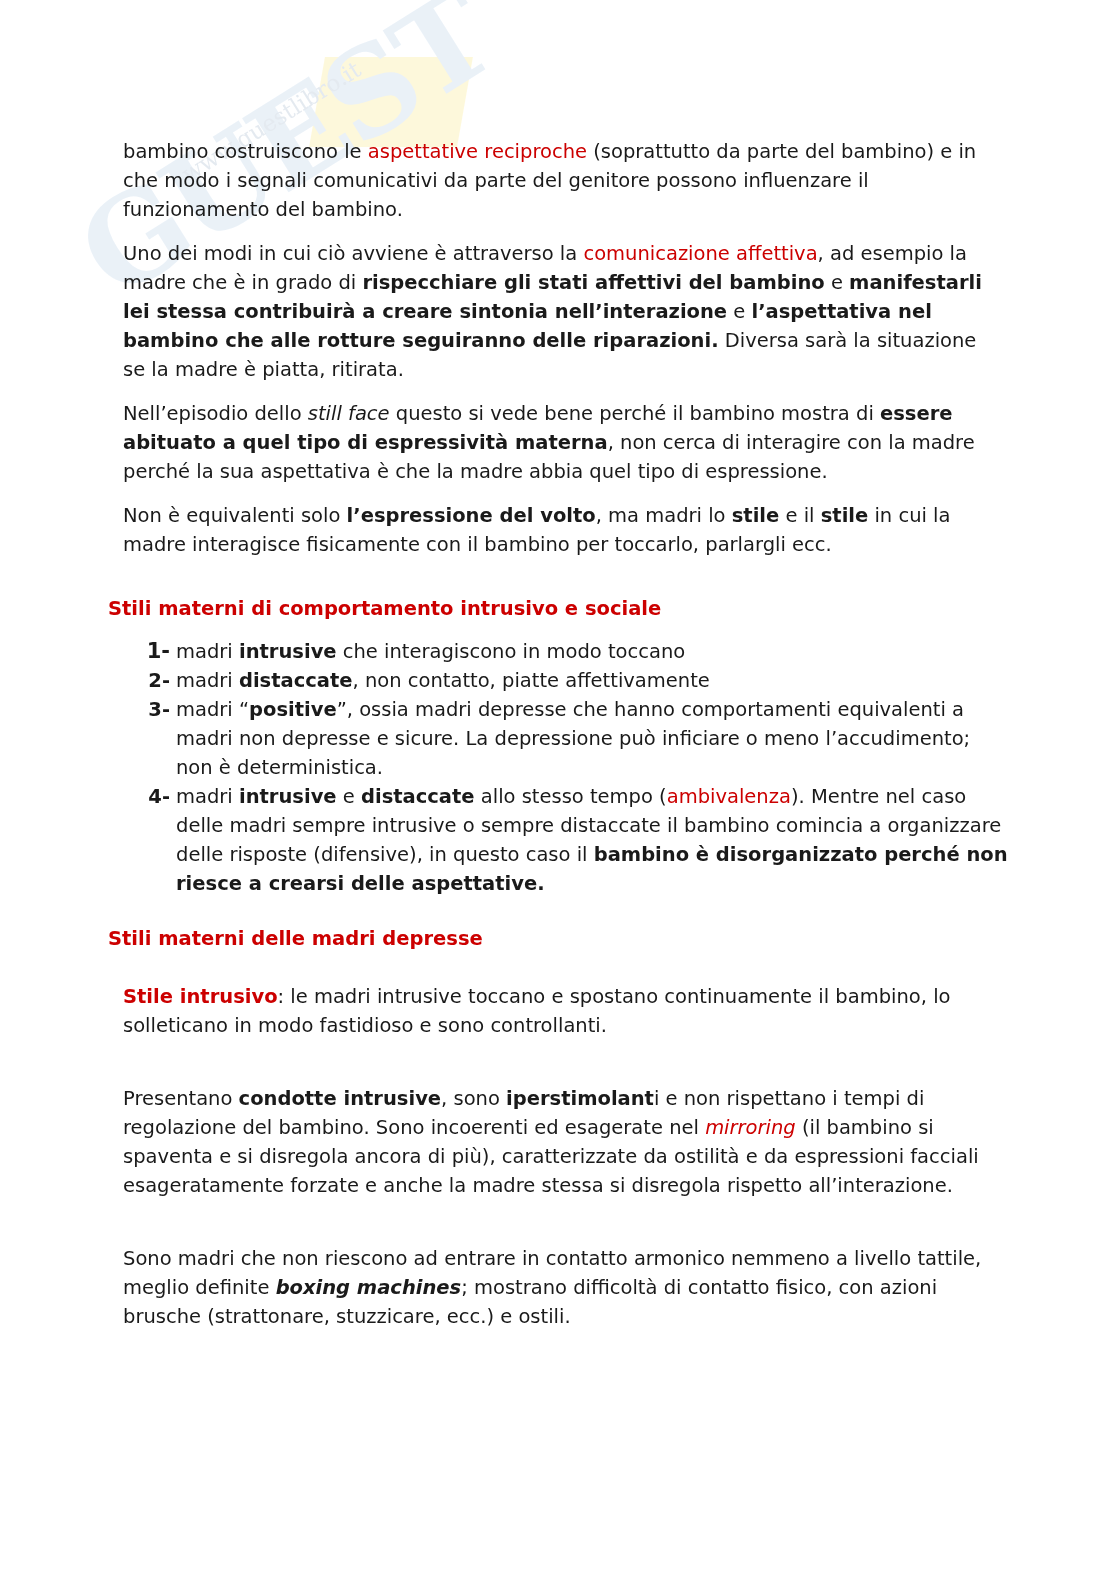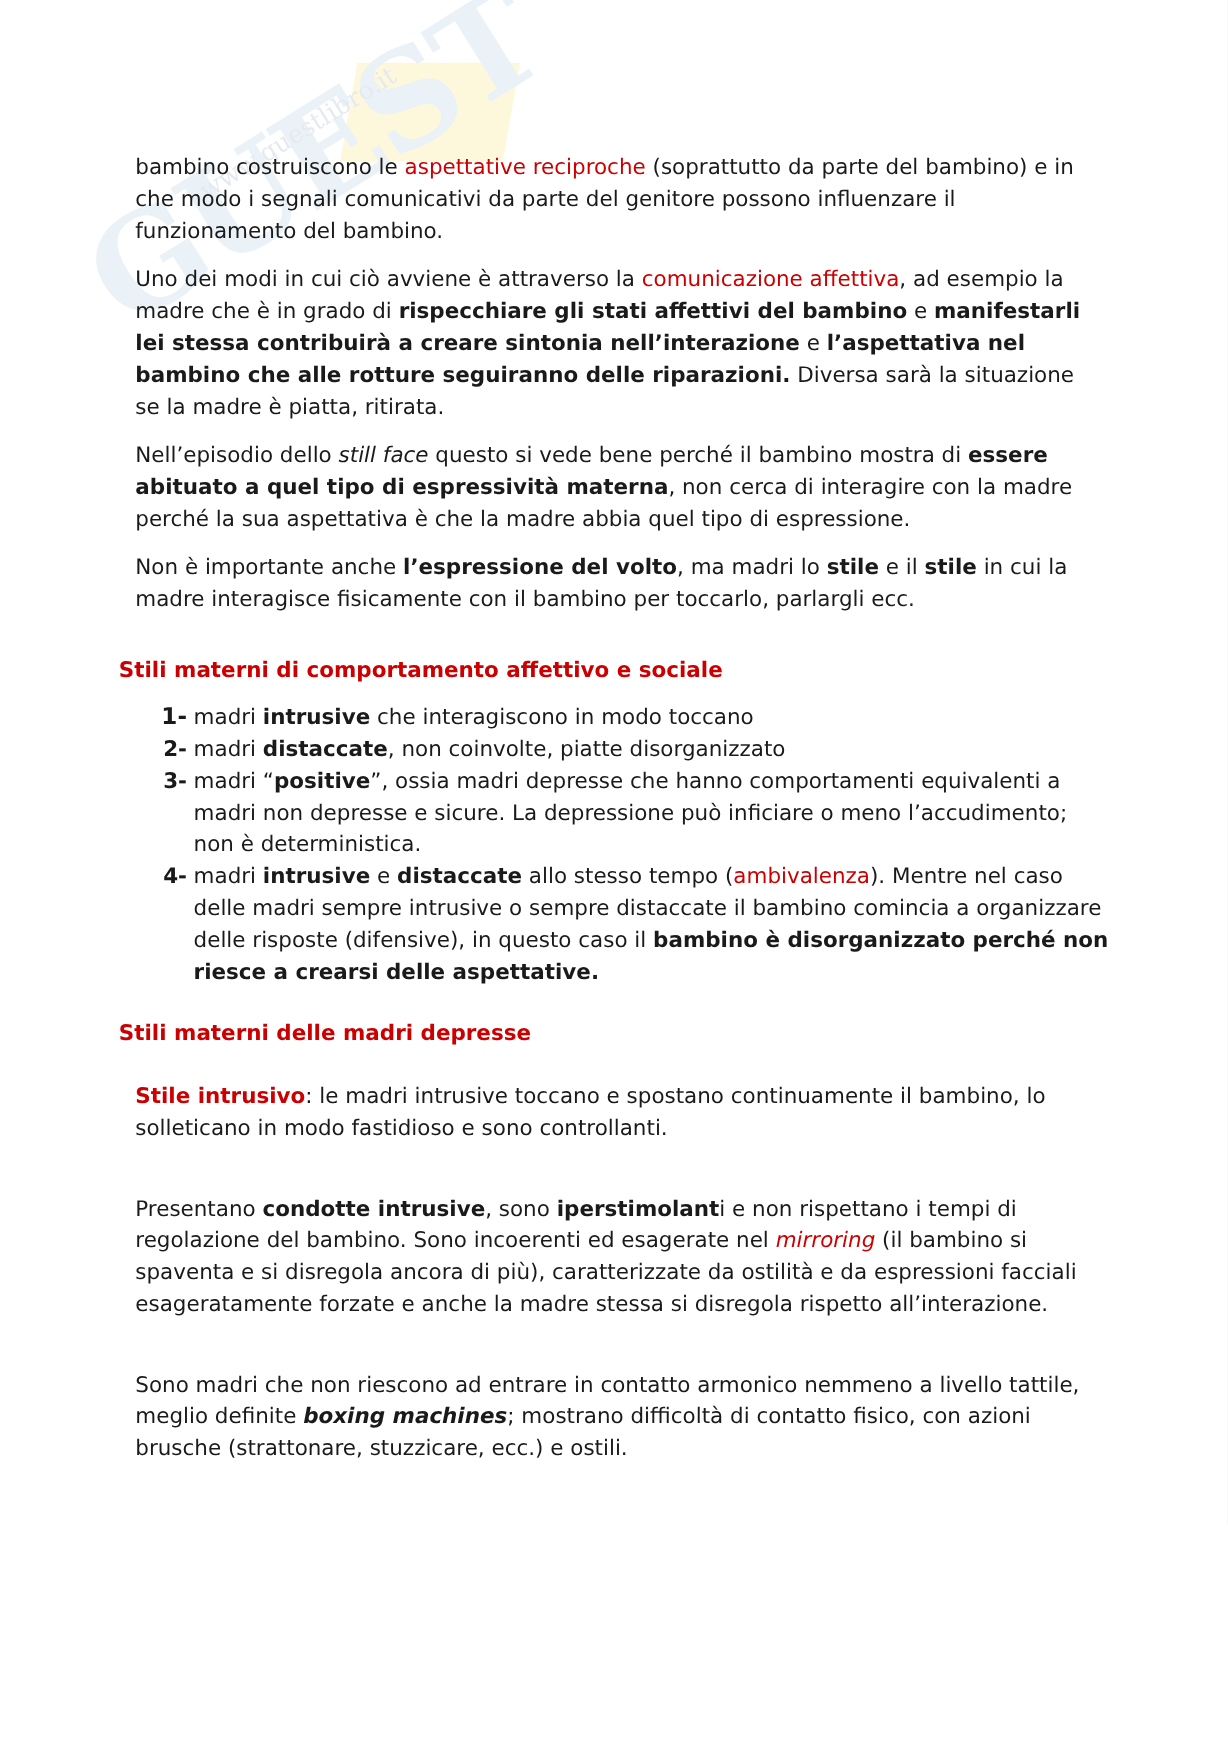--- a/index.html
+++ b/index.html
@@ -118,37 +118,37 @@
     <div class="wm-big">GUEST</div>
     <div class="wm-small">www.guestlibro.it</div>
   </div>
 
   <div class="content">
 
     <div>
       <p><span>bambino costruiscono le </span><span class="red">aspettative reciproche</span><span> (soprattutto da parte del bambino) e in che modo i segnali comunicativi da parte del genitore possono influenzare il funzionamento del bambino.</span></p>
       <p><span>Uno dei modi in cui ciò avviene è attraverso la </span><span class="red">comunicazione affettiva</span><span>, ad esempio la madre che è in grado di </span><span class="b">rispecchiare gli stati affettivi del bambino</span><span> e </span><span class="b">manifestarli lei stessa contribuirà a creare sintonia nell’interazione</span><span> e </span><span class="b">l’aspettativa nel bambino che alle rotture seguiranno delle riparazioni.</span><span> Diversa sarà la situazione se la madre è piatta, ritirata.</span></p>
       <p><span>Nell’episodio dello </span><span class="i">still face</span><span> questo si vede bene perché il bambino mostra di </span><span class="b">essere abituato a quel tipo di espressività materna</span><span>, non cerca di interagire con la madre perché la sua aspettativa è che la madre abbia quel tipo di espressione.</span></p>
-      <p><span>Non è importante anche </span><span class="b">l’espressione del volto</span><span>, ma madri lo </span><span class="b">stile</span><span> e il </span><span class="b">stile</span><span> in cui la madre interagisce fisicamente con il bambino per toccarlo, parlargli ecc.</span></p>
+      <p><span>Non è equivalenti solo </span><span class="b">l’espressione del volto</span><span>, ma madri lo </span><span class="b">stile</span><span> e il </span><span class="b">stile</span><span> in cui la madre interagisce fisicamente con il bambino per toccarlo, parlargli ecc.</span></p>
     </div>
 
     <div class="gap-md"></div>
 
-    <div class="heading">Stili materni di comportamento affettivo e sociale</div>
+    <div class="heading">Stili materni di comportamento intrusivo e sociale</div>
 
     <div class="gap-sm"></div>
 
     <ul class="list">
       <li class="big">
         <span class="num">1-</span>
         <span><span>madri </span><span class="b">intrusive</span><span> che interagiscono in modo toccano</span></span>
       </li>
       <li>
         <span class="num">2-</span>
-        <span><span>madri </span><span class="b">distaccate</span><span>, non coinvolte, piatte disorganizzato</span></span>
+        <span><span>madri </span><span class="b">distaccate</span><span>, non contatto, piatte affettivamente</span></span>
       </li>
       <li>
         <span class="num">3-</span>
         <span><span>madri “</span><span class="b">positive</span><span>”, ossia madri depresse che hanno comportamenti equivalenti a madri non depresse e sicure. La depressione può inficiare o meno l’accudimento; non è deterministica.</span></span>
       </li>
       <li>
         <span class="num">4-</span>
         <span><span>madri </span><span class="b">intrusive</span><span> e </span><span class="b">distaccate</span><span> allo stesso tempo (</span><span class="red">ambivalenza</span><span>). Mentre nel caso delle madri sempre intrusive o sempre distaccate il bambino comincia a organizzare delle risposte (difensive), in questo caso il </span><span class="b">bambino è disorganizzato perché non riesce a crearsi delle aspettative.</span></span>
       </li>
     </ul>

